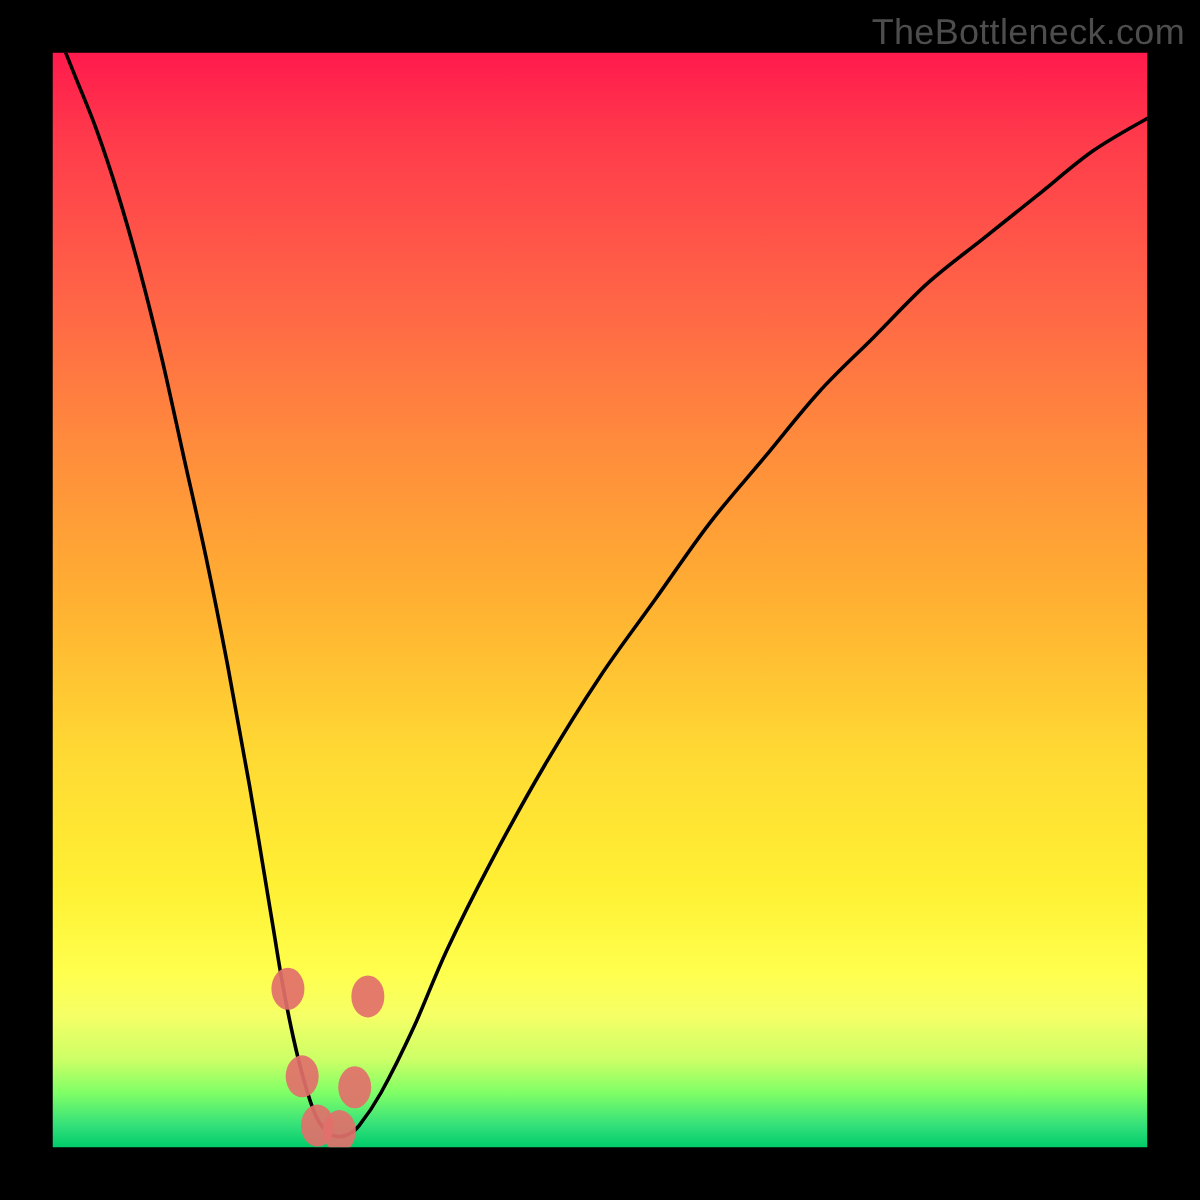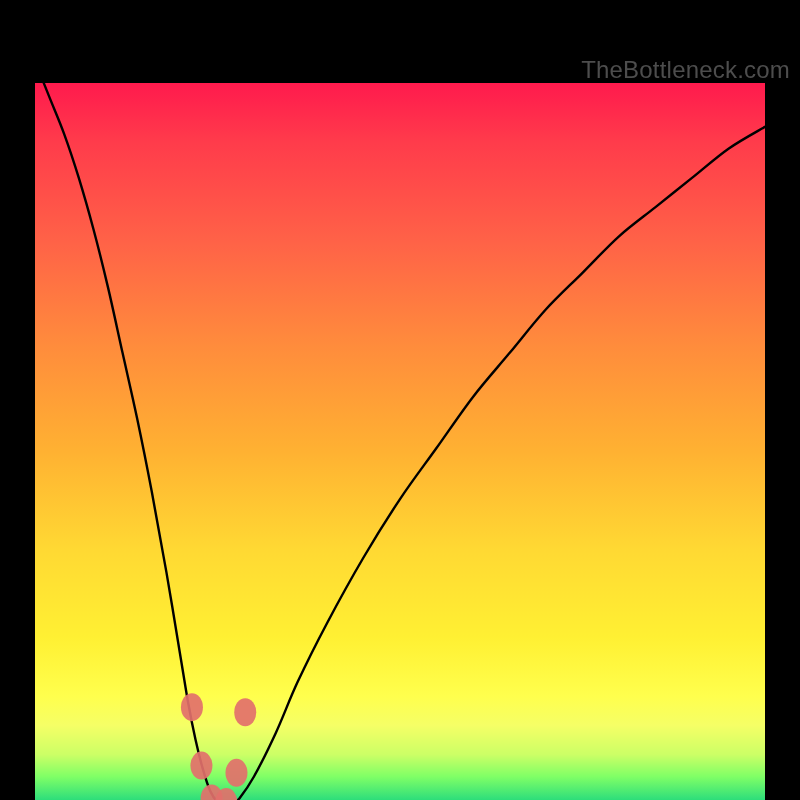--- a/index.html
+++ b/index.html
@@ -10,21 +10,20 @@
     overflow: hidden;
     background: #000;
     font-family: Arial, Helvetica, sans-serif;
   }
   .frame {
     position: absolute;
     top: 0; left: 0;
     width: 800px;
     height: 573px;
     background: #000;
-    margin-top: 48px;
   }
   .plot {
     position: absolute;
     top: 35px;
     left: 35px;
     width: 730px;
     height: 730px;
     overflow: hidden;
   }
   .gradient-bg {

